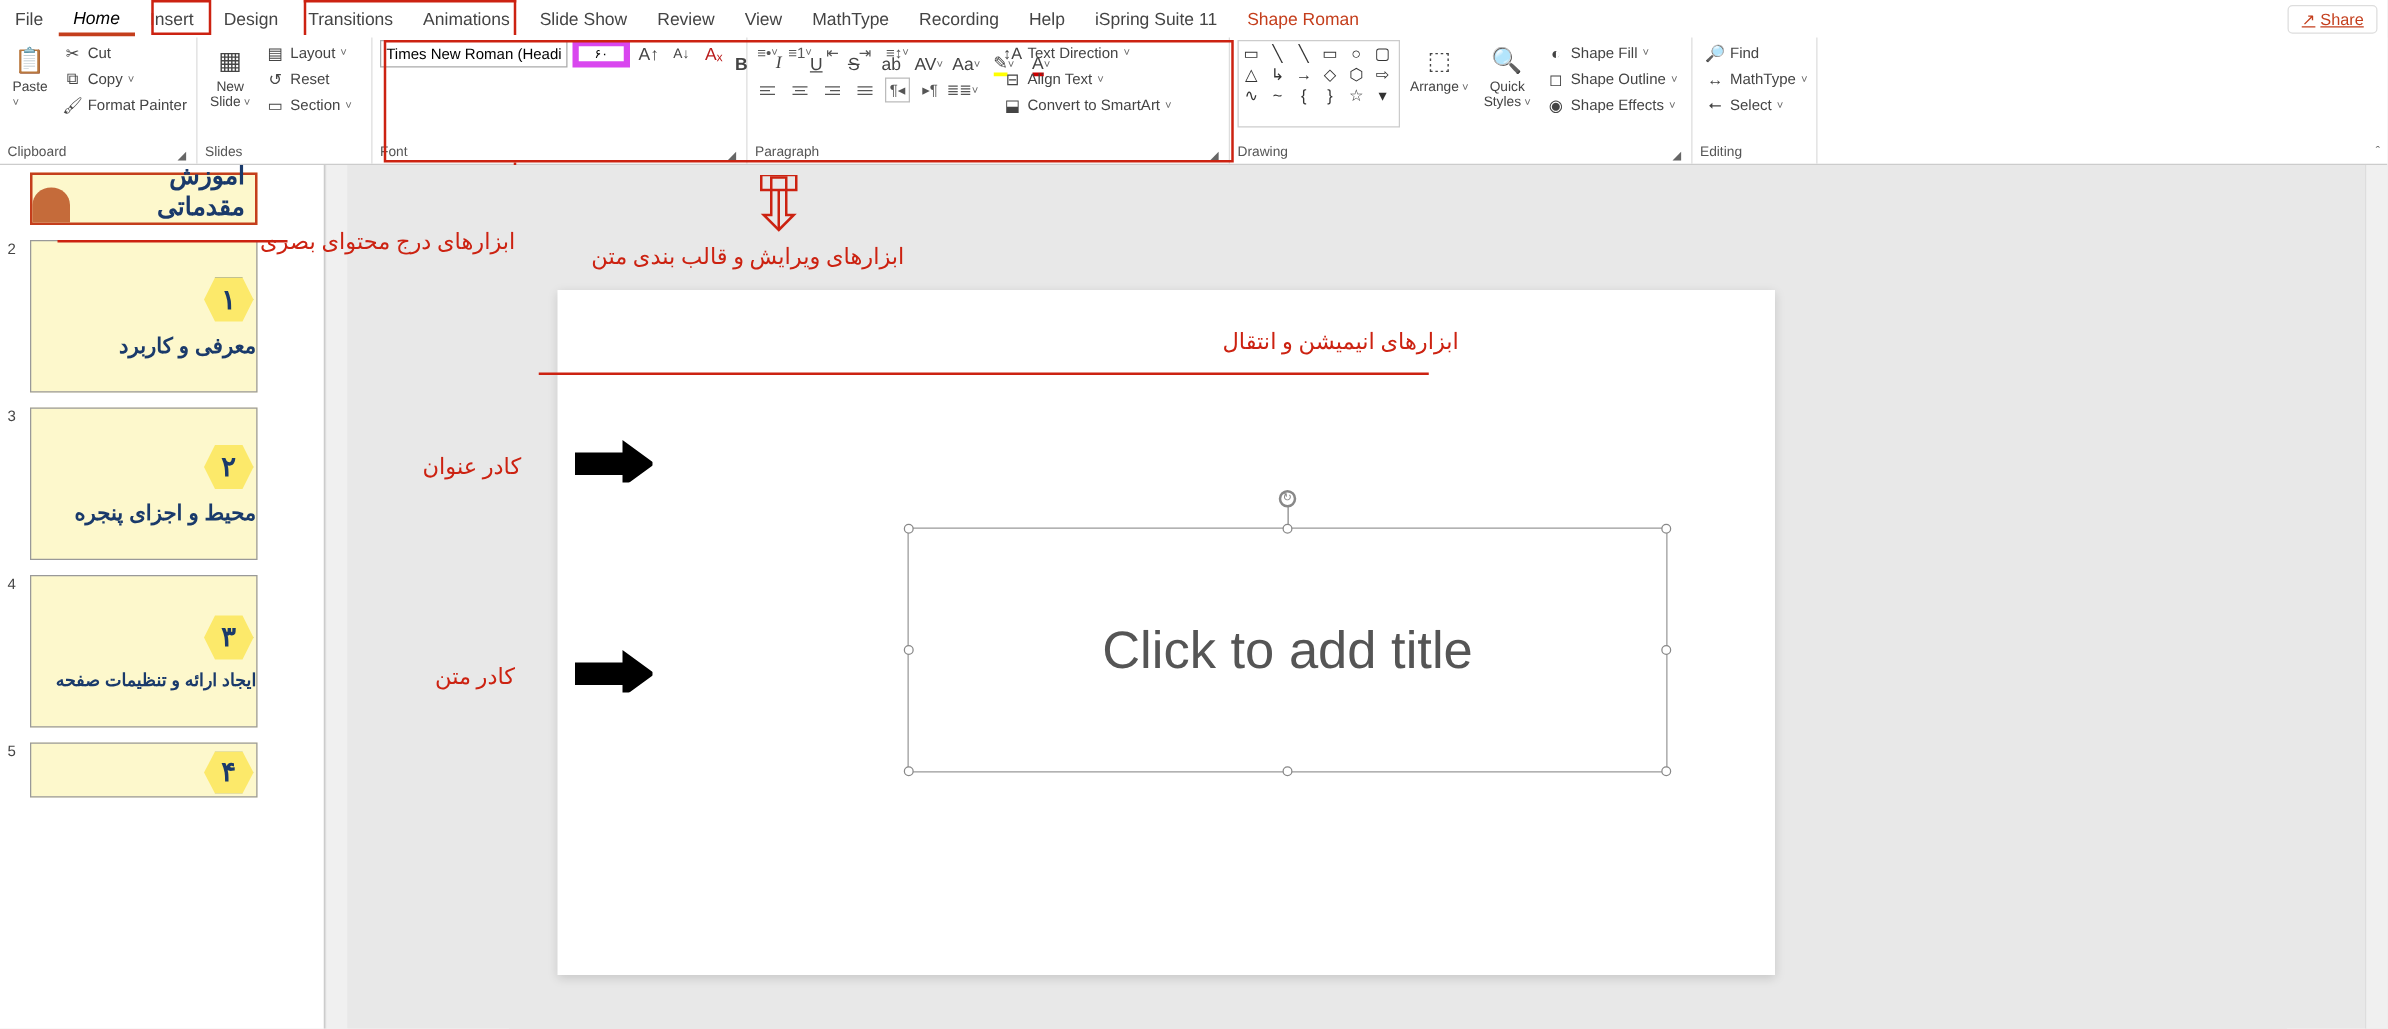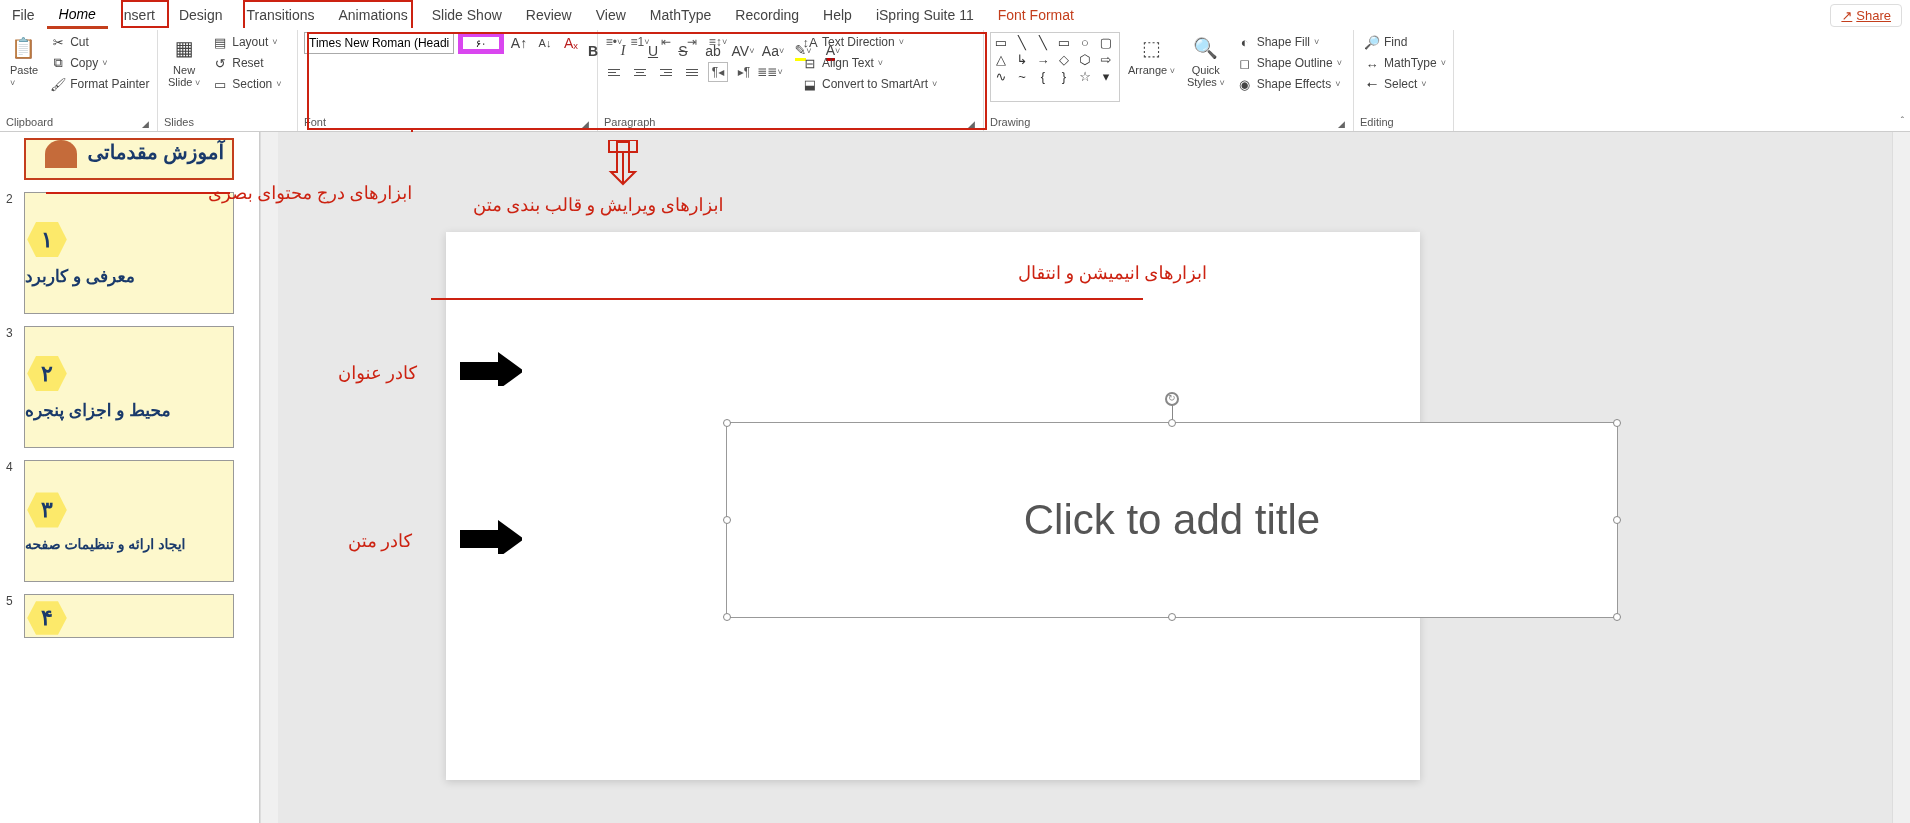--- a/index.html
+++ b/index.html
@@ -48,30 +48,30 @@
 
 .ann-box { position:absolute; border:2px solid #c21; pointer-events:none; }
 .ann-box.fontpara { left:307px; top:32px; width:680px; height:98px; }
 .ann-line-down { position:absolute; left:411px; top:130px; width:2px; height:168px; background:#c21; }
 
 
 .main { position:absolute; top:132px; left:0; right:0; bottom:0; display:flex; background:#e8e8e8; }
 .thumbs { width:260px; background:#fff; border-right:1px solid #ccc; overflow:hidden; padding:4px 0; }
 .thumb-row { display:flex; gap:6px; padding:2px 8px 10px 6px; }
 .thumb-num { width:12px; font-size:12px; color:#444; }
-.thumb { width:210px; height:122px; background:#fdf8cc; border:1px solid #999; display:flex; flex-direction:column; align-items:flex-start; justify-content:center; gap:6px; font-family:Tahoma; }
+.thumb { width:182px; height:122px; background:#fdf8cc; border:1px solid #999; display:flex; flex-direction:column; align-items:flex-end; justify-content:center; gap:6px; font-family:Tahoma; }
 .thumb.first { height:42px; border:2px solid #c43e1c; flex-direction:row; justify-content:flex-end; padding-right:8px; gap:10px; }
 .thumb .hex { width:44px; height:40px; background:#fce96a; clip-path: polygon(25% 6%, 75% 6%, 95% 50%, 75% 94%, 25% 94%, 5% 50%); border:2px solid #1a3a6b; display:flex; align-items:center; justify-content:center; font-size:22px; font-weight:bold; color:#1a3a6b; }
 .thumb .cap { font-size:17px; font-weight:bold; color:#1a3a6b; direction:rtl; }
 
 .scrollbar-v { width:18px; background:#f0f0f0; border-left:1px solid #ddd; }
 
 .canvas { flex:1; position:relative; background:#e8e8e8; }
 .slide { position:absolute; left:168px; top:100px; width:974px; height:548px; background:#fff; box-shadow:0 2px 8px rgba(0,0,0,.15); }
-.title-box { position:absolute; left:280px; top:190px; width:892px; height:196px; border:1px solid #999; background:#fff; }
+.title-box { position:absolute; left:280px; top:190px; width:608px; height:196px; border:1px solid #999; background:#fff; }
 .title-box .ph { position:absolute; left:50%; top:50%; transform:translate(-50%,-50%); font-size:42px; color:#555; white-space:nowrap; }
 .handle { position:absolute; width:8px; height:8px; background:#fff; border:1px solid #888; border-radius:50%; }
 .rot { position:absolute; left:50%; top:-31px; transform:translateX(-50%); width:14px; height:14px; border:2px solid #888; border-radius:50%; }
 .rot::after { content:"↻"; font-size:9px; position:absolute; left:1px; top:-1px; color:#888; }
 .rot-line { position:absolute; left:50%; top:-18px; width:1px; height:18px; background:#888; }
 .subtitle-box { position:absolute; left:280px; top:394px; width:740px; height:134px; border:1px dashed #aaa; text-align:center; padding-top:6px; font-size:18px; color:#666; }
 
 
 .ann-text { position:absolute; color:#c21; font-size:18px; direction:rtl; font-family:Tahoma; }
 .ann-arrow-down { position:absolute; }
@@ -89,21 +89,21 @@
   <div class="tab">Design</div>
   <div class="tab">Transitions</div>
   <div class="tab">Animations</div>
   <div class="tab">Slide Show</div>
   <div class="tab">Review</div>
   <div class="tab">View</div>
   <div class="tab">MathType</div>
   <div class="tab">Recording</div>
   <div class="tab">Help</div>
   <div class="tab">iSpring Suite 11</div>
-  <div class="tab shapeformat">Font Format</div>
+  <div class="tab shapeformat">Shape Roman</div>
   <div class="share-btn">
       <span>Share</span>
     </div>
   <div class="tab-box-insert"></div>
   <div class="tab-box-ta"></div>
 </div>
 
 <div class="ribbon">
 
   <div class="group" style="width:158px">
@@ -397,21 +397,21 @@
     <div class="ann-text" style="left:-70px;top:50px">ابزارهای درج محتوای بصری</div>
     <div class="ann-arrow-down" style="left:325px;top:8px">
       <svg class="red-arrow-d" width="40" height="46">
           <path d="M20 44 L20 12 M6 12 L6 0 L34 0 L34 12 Z M20 12 L6 12 M20 12 L34 12" stroke="#c21" fill="none" stroke-width="2"></path>
           <path d="M20 2 L8 14 L14 14 L14 44 L26 44 L26 14 L32 14 Z" transform="rotate(180 20 23)" stroke="#c21" fill="none" stroke-width="2"></path>
         </svg>
     </div>
     <div class="ann-text" style="left:195px;top:62px">ابزارهای ویرایش و قالب بندی متن</div>
 
     <div class="hline" style="left:153px;top:166px;width:712px"></div>
-    <div class="ann-text" style="left:740px;top:130px">ابزارهای انیمیشن و انتقال</div>
+    <div class="ann-text" style="left:700px;top:130px">ابزارهای انیمیشن و انتقال</div>
 
     <div class="ann-text" style="left:60px;top:230px">کادر عنوان</div>
     <div class="ann-arrow-right" style="left:180px;top:218px">
       <svg class="red-arrow-r" width="70" height="42">
           <path d="M2 12 L40 12 L40 2 L66 21 L40 40 L40 30 L2 30 Z"></path>
         </svg>
     </div>
     <div class="ann-text" style="left:70px;top:398px">کادر متن</div>
     <div class="ann-arrow-right" style="left:180px;top:386px">
       <svg class="red-arrow-r" width="70" height="42">

